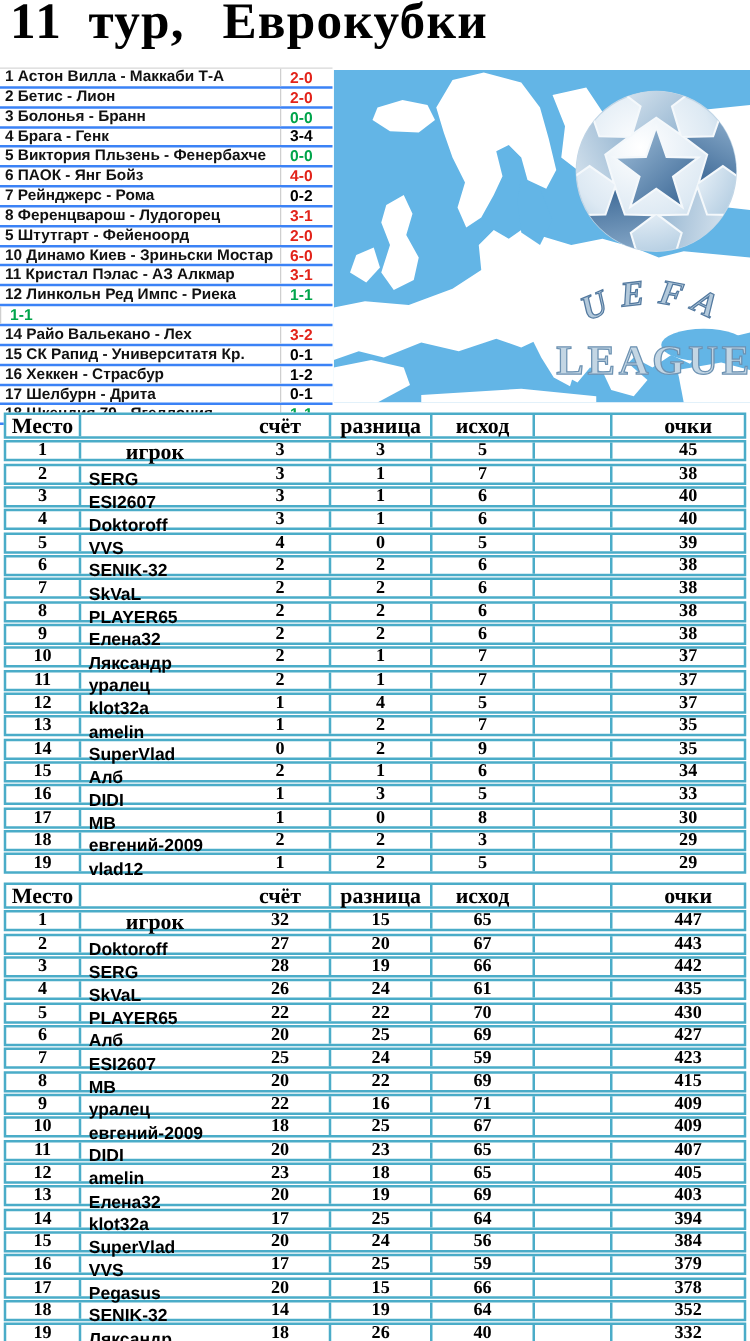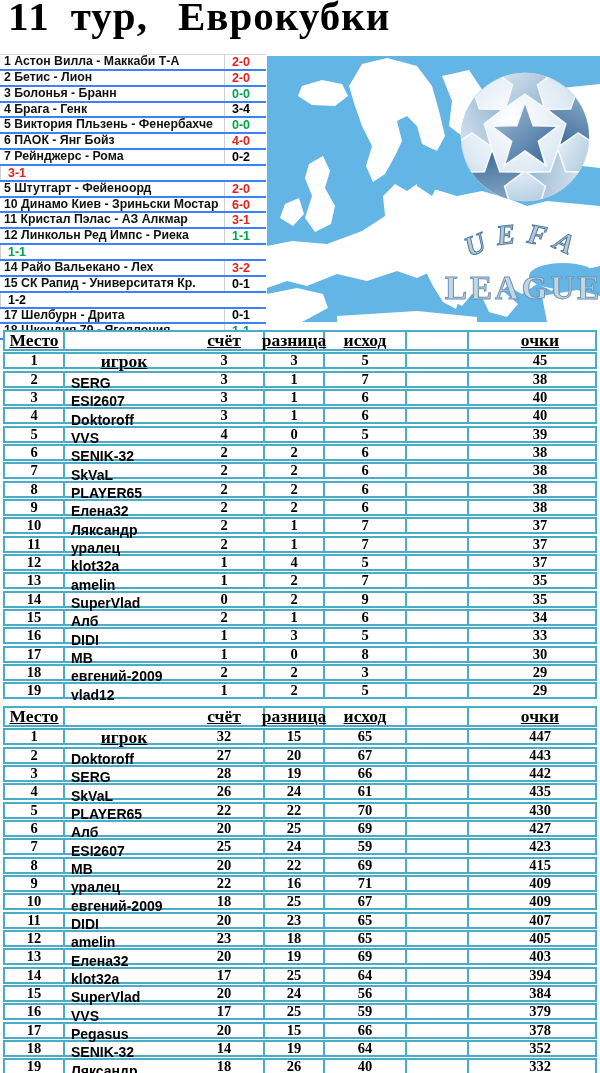--- a/index.html
+++ b/index.html
@@ -22,26 +22,26 @@
   .res-draw{color:#00a44b;}
   .res-away{color:#000000;}
   
   .mapwrap{position:absolute;left:267px;top:56px;width:333px;height:266px;}
   
   .rtable{position:absolute;left:3px;width:594px;}
   #table-round{top:330px;}
   #table-overall{top:706px;}
   .trow{display:flex;box-sizing:border-box;border:2px solid #4aacc8;background:#fff;
         height:16.9px;margin-bottom:1.45px;}
-  .trow.thead{height:21px;text-decoration:underline;}
+  .trow.thead{height:21px;}
   .tcell{box-sizing:border-box;border-right:2px solid #4aacc8;display:flex;align-items:center;
          justify-content:center;font-family:"Liberation Serif",serif;font-weight:bold;
          font-size:14.5px;line-height:13px;color:#000;}
   .tcell:last-child{border-right:none;}
-  .c0{width:60px;}.c1{width:120px;margin-top:29px;}.c2{width:80px;}.c3{width:60px;text-align:right;}.c4{width:82px;}
+  .c0{width:60px;}.c1{width:120px;margin-top:29px;}.c2{width:80px;}.c3{width:81px;text-align:right;}.c4{width:82px;}
   .c5{width:62px;}.c6{flex:1;padding-left:16px;}
   .pname{justify-content:flex-start;padding-left:6px;
          font-family:Liberation Sans, sans-serif;font-size:14px;}
   .thead .tcell{font-size:17.5px;}
 </style>
 </head>
 <body>
 
 <div class="page">
 
@@ -74,20 +74,21 @@
       </div>
       <div class="mrow">
         <div class="mname">6 ПАОК - Янг Бойз</div>
         <div class="mscore res-home">4-0</div>
       </div>
       <div class="mrow">
         <div class="mname">7 Рейнджерс - Рома</div>
         <div class="mscore res-away">0-2</div>
       </div>
       <div class="mrow">
+        <div class="mname">8 Ференцварош - Лудогорец</div>
         <div class="mscore res-home">3-1</div>
       </div>
       <div class="mrow">
         <div class="mname">5 Штутгарт - Фейеноорд</div>
         <div class="mscore res-home">2-0</div>
       </div>
       <div class="mrow">
         <div class="mname">10 Динамо Киев - Зриньски Мостар</div>
         <div class="mscore res-home">6-0</div>
       </div>
@@ -104,20 +105,21 @@
       </div>
       <div class="mrow">
         <div class="mname">14 Райо Вальекано - Лех</div>
         <div class="mscore res-home">3-2</div>
       </div>
       <div class="mrow">
         <div class="mname">15 СК Рапид - Университатя Кр.</div>
         <div class="mscore res-away">0-1</div>
       </div>
       <div class="mrow">
+        <div class="mname">16 Хеккен - Страсбур</div>
         <div class="mscore res-away">1-2</div>
       </div>
       <div class="mrow">
         <div class="mname">17 Шелбурн - Дрита</div>
         <div class="mscore res-away">0-1</div>
       </div>
       <div class="mrow">
         <div class="mname">18 Шкендия 79 - Ягеллония</div>
         <div class="mscore res-draw">1-1</div>
       </div>

